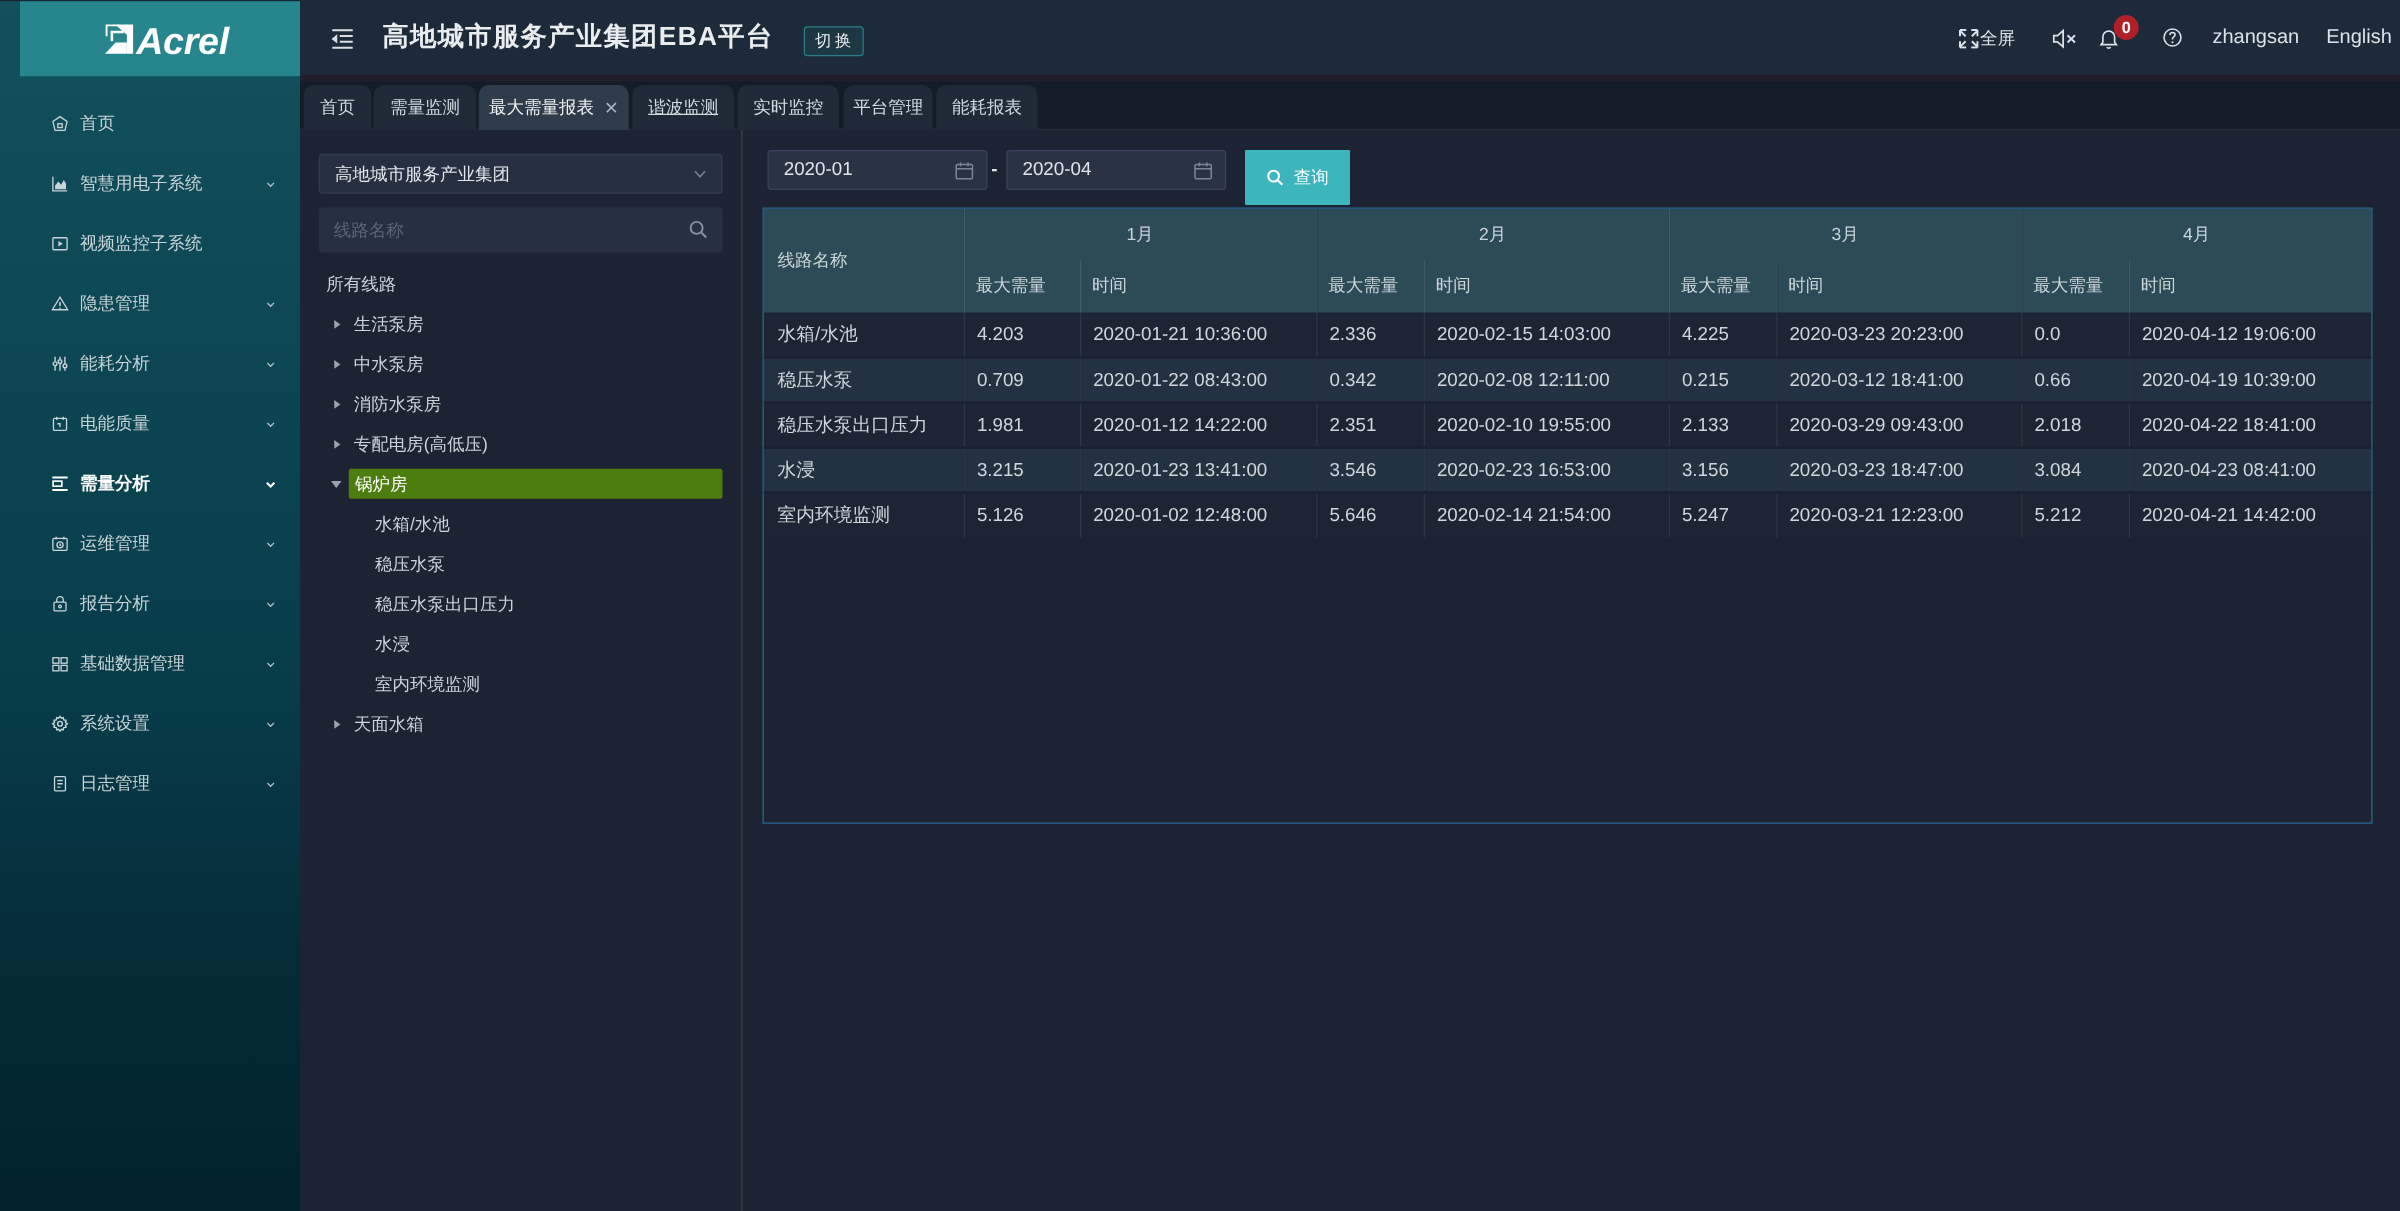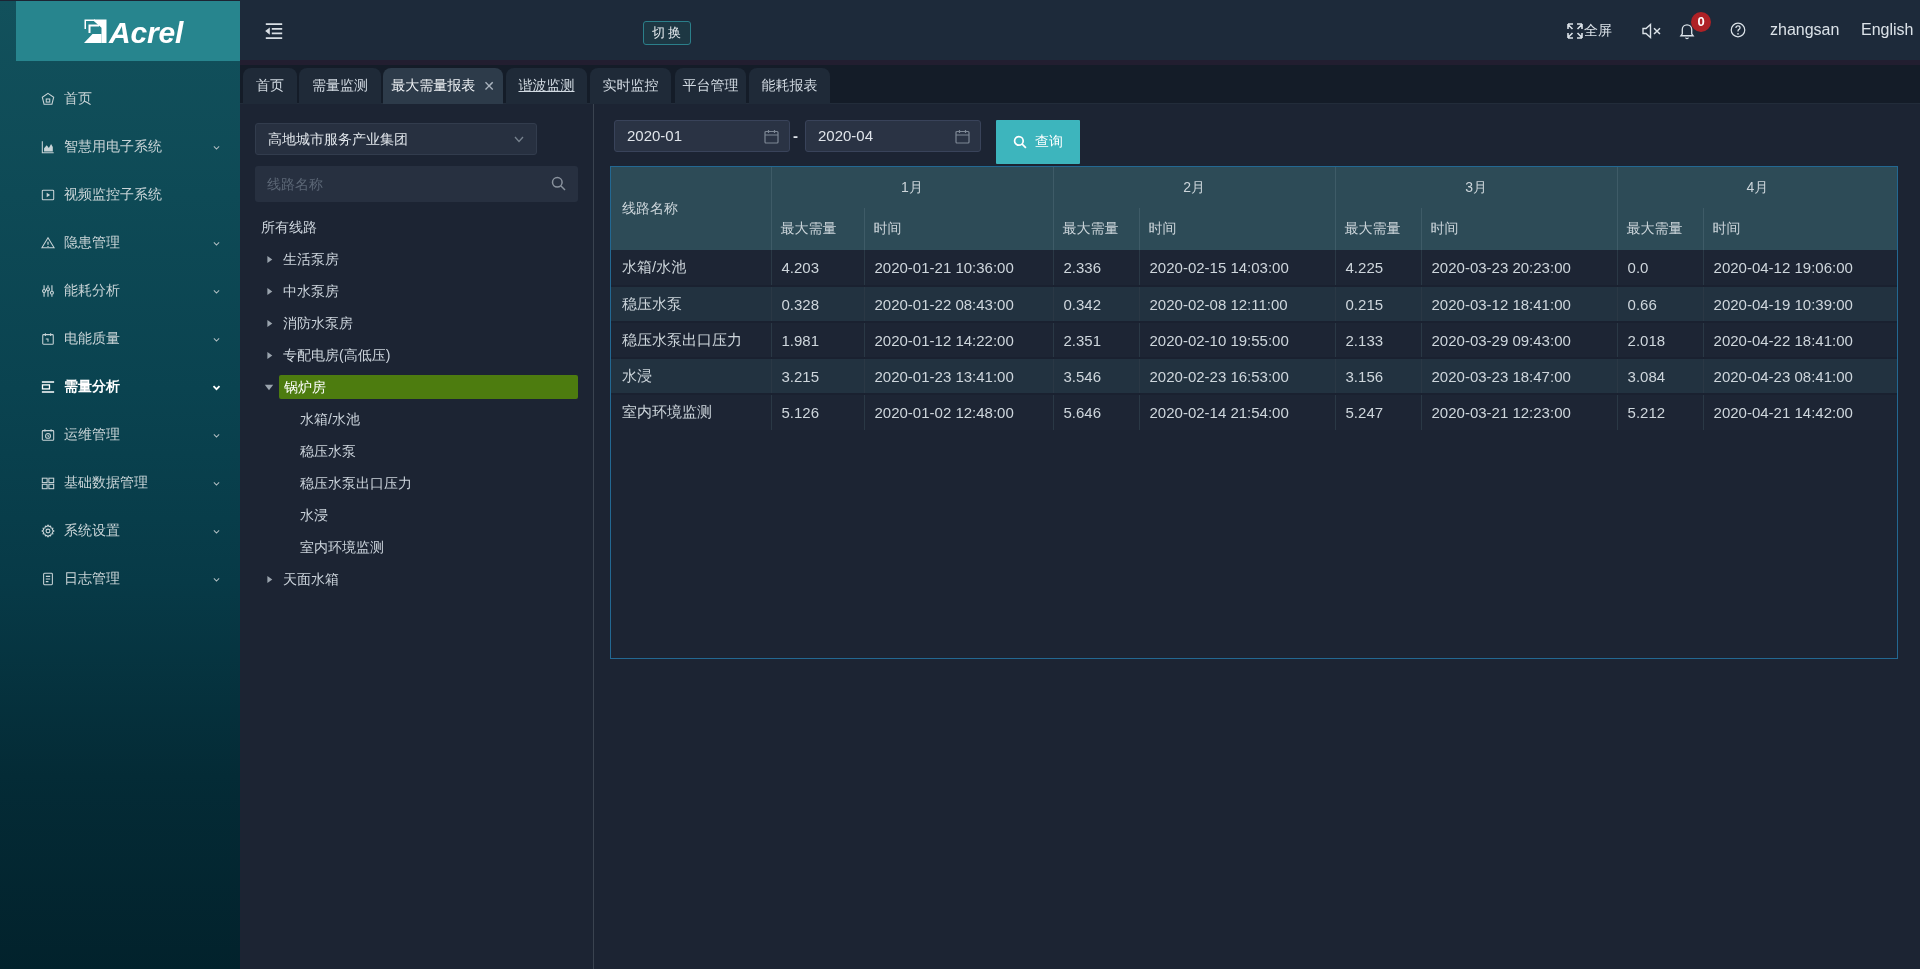--- a/index.html
+++ b/index.html
@@ -35,21 +35,21 @@
 
 .tabbar { position:absolute; left:240px; top:65px; right:0; height:39px; background:#141c28; border-bottom:1px solid #222c3a; }
 .tabs { position:absolute; left:3px; top:3px; display:flex; height:36px; }
 .tab { height:36px; background:#1f2a38; border-radius:8px 8px 0 0; color:#d2dae2; font-size:14px;
   display:flex; align-items:center; justify-content:center; }
 .tab.active { background:#2d3b4a; color:#f0f3f6; }
 .tab .x { margin-left:8px; color:#aab4bf; font-size:14px; }
 
 
 .lpanel { position:absolute; left:240px; top:104px; width:354px; bottom:0; background:#1c2433; border-right:1px solid #3a4350; }
-.selbox { position:absolute; left:15px; top:19px; width:282px; height:32px; background:#273040; border:1px solid #323c4d; border-radius:3px;
+.selbox { position:absolute; left:15px; top:19px; width:323px; height:32px; background:#273040; border:1px solid #323c4d; border-radius:3px;
   color:#e2e7ec; font-size:14px; line-height:30px; padding:0 12px; }
 .selbox .arr { position:absolute; right:12px; top:10px; width:10px; height:10px; color:#77828e; }
 .searchbox { position:absolute; left:15px; top:62px; width:323px; height:36px; background:#273040; border-radius:3px;
   color:#5b6675; font-size:14px; line-height:36px; padding:0 12px; }
 .searchbox .mag { position:absolute; right:12px; top:10px; width:15px; height:15px; color:#8a939e; }
 .tree { position:absolute; left:0; top:107px; right:0; font-size:14px; color:#ccd4dc; }
 .trow { height:32px; line-height:32px; position:relative; }
 .trow .caret { position:absolute; left:26px; top:12px; width:7px; height:9px; color:#97a1ab; }
 .t0 { padding-left:21px; }
 .t1 { padding-left:43px; }
@@ -81,20 +81,21 @@
 tbody tr.even td { background:#223240; }
 </style>
 </head>
 <body>
 
 <div class="topbar">
   <svg class="fold" viewBox="0 0 18 17" fill="none" stroke="currentColor" stroke-width="1.7">
     <path d="M0.8 1.2 H17.2 M6.8 5.8 H17.2 M6.8 10.4 H17.2 M0.8 15.2 H17.2"></path>
     <path d="M0.2 8.1 L4.8 4.4 V11.8 Z" fill="currentColor" stroke="none"></path>
   </svg>
+  <div class="title">高地城市服务产业集团EBA平台</div>
   <div class="switchbtn">切换</div>
   <div class="topright">
     <svg class="tr-abs" style="left:1327px;top:23px;" width="16" height="16" viewBox="0 0 16 16" fill="none" stroke="#dbe2e8" stroke-width="1.6">
         <path d="M6 1 L1 1 M1 1 L1 6 M1 1.5 L5.5 6 M10 1 L15 1 M15 1 L15 6 M15 1.5 L10.5 6 M6 15 L1 15 M1 15 L1 10 M1 14.5 L5.5 10 M10 15 L15 15 M15 15 L15 10 M15 14.5 L10.5 10"></path>
     </svg>
     <span class="tr-abs" style="left:1344px;top:0;line-height:60px;">全屏</span>
     <svg class="tr-abs" style="left:1402px;top:23px;" width="19" height="16" viewBox="0 0 19 16" fill="none" stroke="#dbe2e8" stroke-width="1.4">
         <path d="M1 5.5 H4 L8.5 1.5 V14.5 L4 10.5 H1 Z"></path>
         <path d="M12 5.2 L18 11 M18 5.2 L12 11" stroke-width="1.5"></path>
     </svg>
@@ -228,21 +229,21 @@
             <td>2020-01-21 10:36:00</td>
             <td>2.336</td>
             <td>2020-02-15 14:03:00</td>
             <td>4.225</td>
             <td>2020-03-23 20:23:00</td>
             <td>0.0</td>
             <td>2020-04-12 19:06:00</td>
           </tr>
         <tr class="even">
             <td class="ln">稳压水泵</td>
-            <td>0.328</td>
+            <td>0.709</td>
             <td>2020-01-22 08:43:00</td>
             <td>0.342</td>
             <td>2020-02-08 12:11:00</td>
             <td>0.215</td>
             <td>2020-03-12 18:41:00</td>
             <td>0.66</td>
             <td>2020-04-19 10:39:00</td>
           </tr>
         <tr class="odd">
             <td class="ln">稳压水泵出口压力</td>
@@ -368,20 +369,31 @@
           <circle cx="8" cy="9" r="2.8"></circle>
           <path d="M8 7.8 V9 L9 9.8"></path>
         </svg>
         <span class="mtxt">运维管理</span>
         <svg class="chev" viewBox="0 0 12 12" fill="none" stroke="currentColor" stroke-width="1.4">
           <path d="M2.5 4.5 L6 8 L9.5 4.5"></path>
         </svg>
       </div>
     <div class="mitem">
         <svg class="mi" viewBox="0 0 16 16" fill="none" stroke="currentColor" stroke-width="1.2">
+          <rect x="2.5" y="6.5" width="11" height="8" rx="1"></rect>
+          <path d="M5 6.5 V4.5 a3 3 0 0 1 6 0 V6.5"></path>
+          <circle cx="8" cy="10.5" r="1.2"></circle>
+        </svg>
+        <span class="mtxt">报告分析</span>
+        <svg class="chev" viewBox="0 0 12 12" fill="none" stroke="currentColor" stroke-width="1.4">
+          <path d="M2.5 4.5 L6 8 L9.5 4.5"></path>
+        </svg>
+      </div>
+    <div class="mitem">
+        <svg class="mi" viewBox="0 0 16 16" fill="none" stroke="currentColor" stroke-width="1.2">
           <rect x="1.5" y="2.5" width="5.5" height="5"></rect>
           <rect x="9" y="2.5" width="5.5" height="5"></rect>
           <rect x="1.5" y="9.5" width="5.5" height="5"></rect>
           <rect x="9" y="9.5" width="5.5" height="5"></rect>
         </svg>
         <span class="mtxt">基础数据管理</span>
         <svg class="chev" viewBox="0 0 12 12" fill="none" stroke="currentColor" stroke-width="1.4">
           <path d="M2.5 4.5 L6 8 L9.5 4.5"></path>
         </svg>
       </div>

